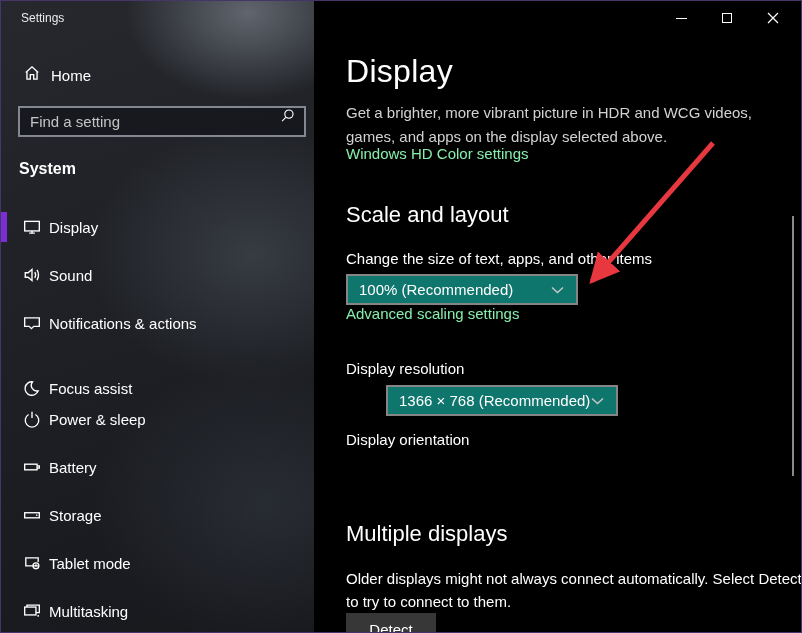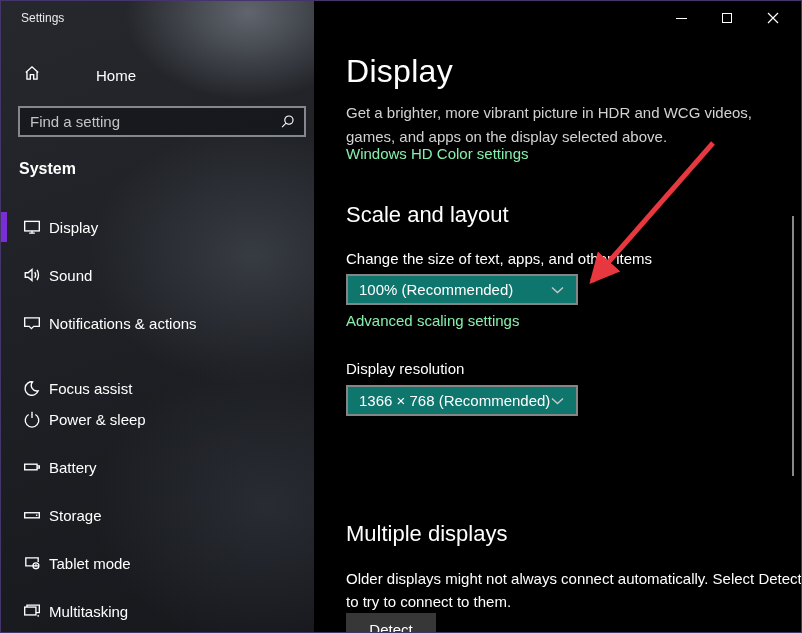--- a/index.html
+++ b/index.html
@@ -15,28 +15,28 @@
   .sidebar {
     position:absolute; left:0; top:0; width:313px; height:100%;
     background:
       radial-gradient(170px 120px at 247px 12px,  rgba(152,160,172,.52), rgba(152,160,172,0) 72%),
       radial-gradient(230px 180px at 252px 255px, rgba(112,122,134,.30), rgba(112,122,134,0) 72%),
       radial-gradient(240px 200px at 265px 505px, rgba(92,104,120,.22),  rgba(92,104,120,0) 72%),
       linear-gradient(160deg,#26282d 0%,#1f2126 42%,#17181c 100%);
   }
   .app-title { position:absolute; left:20px; top:10px; font-size:12px; color:#eaeaea; }
 
-  .home-row { position:absolute; left:0; top:59px; width:313px; height:30px; display:flex; align-items:center; cursor:pointer;gap:45px; }
+  .home-row { position:absolute; left:0; top:59px; width:313px; height:30px; display:flex; align-items:center; cursor:pointer; }
   .home-row .nav-icon { margin-left:22px; }
   .home-row .nav-label { margin-left:10px; font-size:15px; }
 
   .search-box {
     position:absolute; left:17px; top:105px; width:288px; height:31px;
     border:2px solid #828790; background:rgba(6,9,13,.38);
-    display:flex; align-items:center;
+    display:flex; align-items:flex-start;
   }
   .search-input {
     flex:1; height:100%; background:transparent; border:none; outline:none;
     color:#cfcfcf; font-size:15px; padding-left:10px;
     font-family:"Liberation Sans","DejaVu Sans",sans-serif;
   }
   .search-input::placeholder { color:#c4c4c4; opacity:1; }
   .search-icon-wrap { padding-right:9px; display:flex; align-items:center; }
 
   .section-header { position:absolute; left:18px; top:159px; font-size:16px; font-weight:bold; color:#fff; }
@@ -70,23 +70,23 @@
   .field-label { position:absolute; left:32px; font-size:15px; color:#fff; }
   .lb-scale { top:249px; }
   .dropdown {
     position:absolute; left:32px; width:232px; height:31px;
     border:2px solid #858585; background:#0f766e; display:flex; align-items:center;
     cursor:pointer;
   }
   .dd-scale { top:273px; }
   .dropdown .dd-value { flex:1; padding-left:11px; font-size:15px; color:#fff; white-space:nowrap; }
   .dropdown .dd-chevron { padding-right:12px; display:flex; align-items:center; }
-  .adv-link { position:absolute; left:32px; top:311px; }
+  .adv-link { position:absolute; left:32px; top:304px; }
   .lb-res  { top:359px; }
-  .dd-res  { top:384px; }
+  .dd-res  { top:384px;margin-left:40px; }
   .lb-ori  { top:430px; }
   .dd-ori  { top:455px; }
   .st-multi { top:520px; }
   .multi-desc { position:absolute; left:32px; top:566px; width:466px; font-size:15px; line-height:1.55; color:#fff; }
   .detect-btn {
     position:absolute; left:32px; top:612px; width:90px; height:32px;
     background:#373737; border:none; color:#fff; font-size:15px;
     font-family:"Liberation Sans","DejaVu Sans",sans-serif; cursor:pointer;
   }
   .scrollbar-thumb { position:absolute; left:478px; top:215px; width:2px; height:260px; background:#888; }
@@ -263,20 +263,21 @@
 
     <div class="dropdown dd-res">
       <span class="dd-value">1366 × 768 (Recommended)</span>
       <span class="dd-chevron">
         <svg width="13" height="8" viewBox="0 0 13 8" style="stroke:#c8c8c8;fill:none;stroke-width:1.4">
             <path d="M1 1.5 L6.5 6.5 L12 1.5"></path>
           </svg>
       </span>
     </div>
 
+    <div class="field-label lb-ori">Display orientation</div>
 
 
     <h2 class="section-title st-multi">Multiple displays</h2>
 
     <p class="multi-desc">Older displays might not always connect automatically. Select Detect to try to connect to them.</p>
 
     <button class="detect-btn">Detect</button>
 
     <div class="scrollbar-thumb"></div>
   </div>

